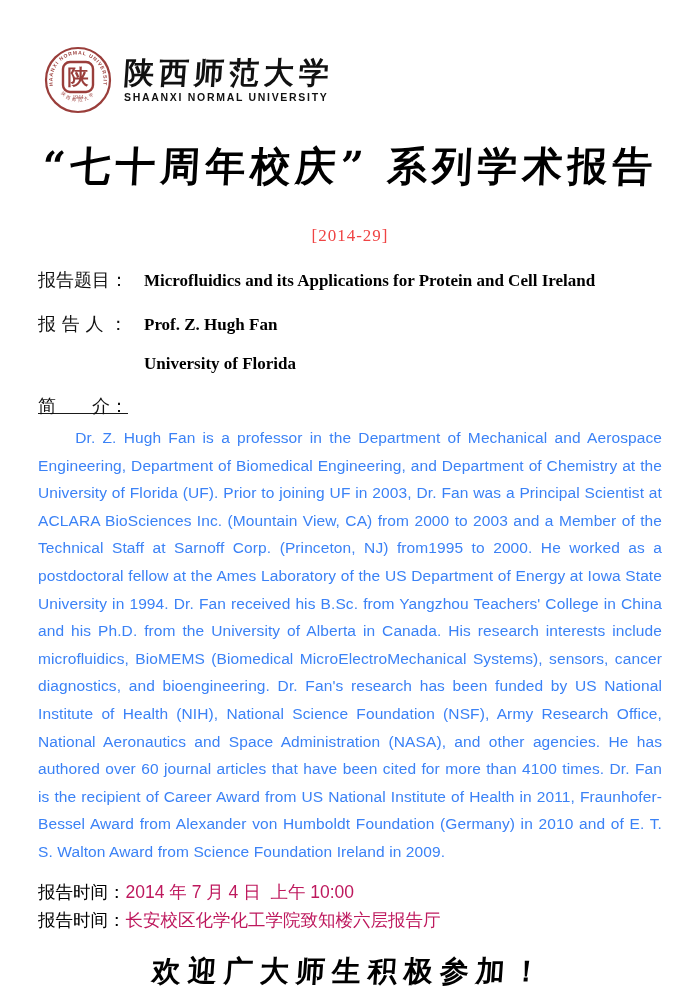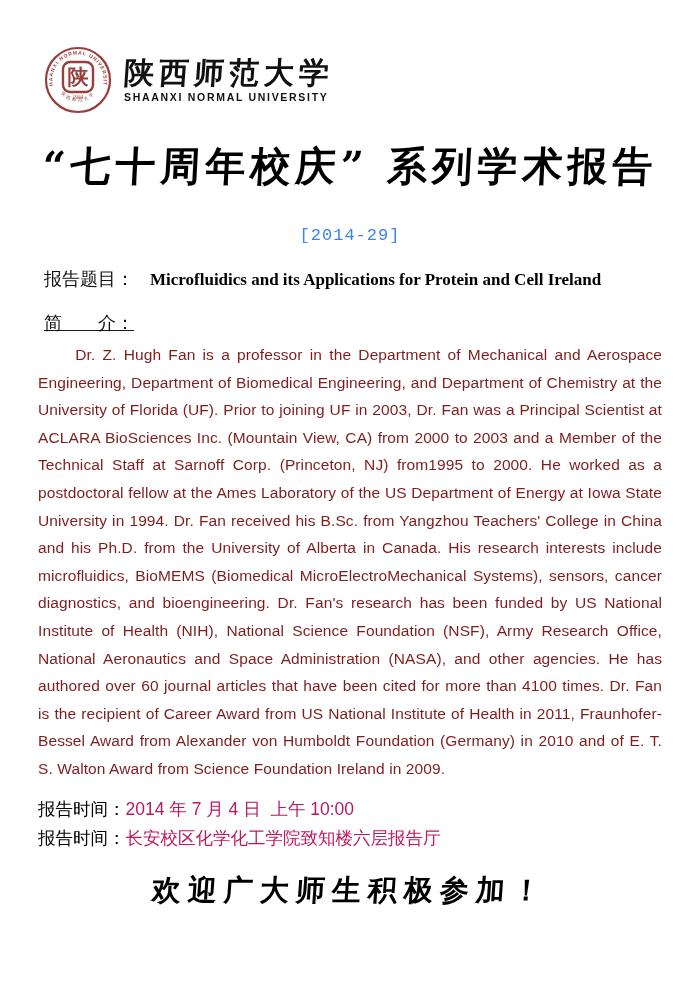--- a/index.html
+++ b/index.html
@@ -35,53 +35,53 @@
     font-weight:bold;
     font-size:40px;
     letter-spacing:5px;
     color:#000;
     transform:skewX(-3deg);
     white-space:nowrap;
   }
   .issue-no{
     margin-top:32px;
     text-align:center;
-    font-family:Liberation Mono, monospace;
-    font-size:17px;color:#3b82f6;letter-spacing:1px;
+    font-family:Liberation Serif, serif;
+    font-size:17px;color:#ef4444;letter-spacing:1px;
   }
   
   .fields{margin-top:22px;}
-  .field-row{display:flex;align-items:baseline;margin-bottom:20px;margin-left:6px;}
+  .field-row{display:flex;align-items:baseline;margin-bottom:20px;}
   .field-label{
     flex:0 0 106px;
     font-family:"DejaVu Serif","Liberation Serif",serif;
     font-size:18px;color:#111;
     white-space:pre;
   }
   .field-value{
     font-family:"Liberation Serif","DejaVu Serif",serif;
     font-weight:bold;font-size:17px;color:#000;
   }
   .affiliation-row{margin-left:106px;margin-top:-2px;margin-bottom:20px;}
   .intro-row{margin-bottom:4px;text-decoration:underline;}
   
   .bio{
     margin-top:6px;
     font-size:15.5px;
     line-height:27.6px;
     text-align:justify;
     text-indent:2.4em;
-    color:#7f1d1d;
+    color:#3b82f6;
     letter-spacing:0.1px;
   }
   
   .schedule{margin-top:12px;}
   .schedule-row{display:flex;align-items:baseline;line-height:28px;}
   .schedule-label{
-    font-family:Liberation Mono, monospace;
+    font-family:Liberation Serif, serif;
     font-size:17.5px;color:#000;white-space:pre;
   }
   .schedule-value{font-size:17.5px;color:#be185d;white-space:pre;}
   
   .welcome{
     margin-top:18px;
     text-align:center;
     font-family:"DejaVu Serif","Liberation Serif",serif;
     font-weight:bold;
     font-size:29px;
@@ -120,20 +120,27 @@
 
   <div class="main-title">“七十周年校庆” 系列学术报告</div>
 
   <div class="issue-no">[2014-29]</div>
 
   <div class="fields">
     <div class="field-row">
       <span class="field-label">报告题目：</span>
       <span class="field-value">Microfluidics and its Applications for Protein and Cell Ireland</span>
     </div>
+    <div class="field-row">
+      <span class="field-label">报 告 人 ：</span>
+      <span class="field-value">Prof. Z. Hugh Fan</span>
+    </div>
+    <div class="affiliation-row">
+      <span class="field-value">University of Florida</span>
+    </div>
     <div class="field-row intro-row">
       <span class="field-label">简　　介：</span>
     </div>
   </div>
 
   <div class="bio">Dr. Z. Hugh Fan is a professor in the Department of Mechanical and Aerospace Engineering, Department of Biomedical Engineering, and Department of Chemistry at the University of Florida (UF).  Prior to joining UF in 2003, Dr. Fan was a Principal Scientist at ACLARA BioSciences Inc. (Mountain View, CA) from 2000 to 2003 and a Member of the Technical Staff at Sarnoff Corp. (Princeton, NJ) from1995 to 2000.  He worked as a postdoctoral fellow at the Ames Laboratory of the US Department of Energy at Iowa State University in 1994.  Dr. Fan received his B.Sc. from Yangzhou Teachers' College in China and his Ph.D. from the University of Alberta in Canada.  His research interests include microfluidics, BioMEMS (Biomedical MicroElectroMechanical Systems), sensors, cancer diagnostics, and bioengineering.  Dr. Fan's research has been funded by US National Institute of Health (NIH), National Science Foundation (NSF), Army Research Office, National Aeronautics and Space Administration (NASA), and other agencies.  He has authored over 60 journal articles that have been cited for more than 4100 times.  Dr. Fan is the recipient of Career Award from US National Institute of Health in 2011, Fraunhofer-Bessel Award from Alexander von Humboldt Foundation (Germany) in 2010 and of E. T. S. Walton Award from Science Foundation Ireland in 2009.</div>
 
   <div class="schedule">
     <div class="schedule-row">
       <span class="schedule-label">报告时间：</span>

